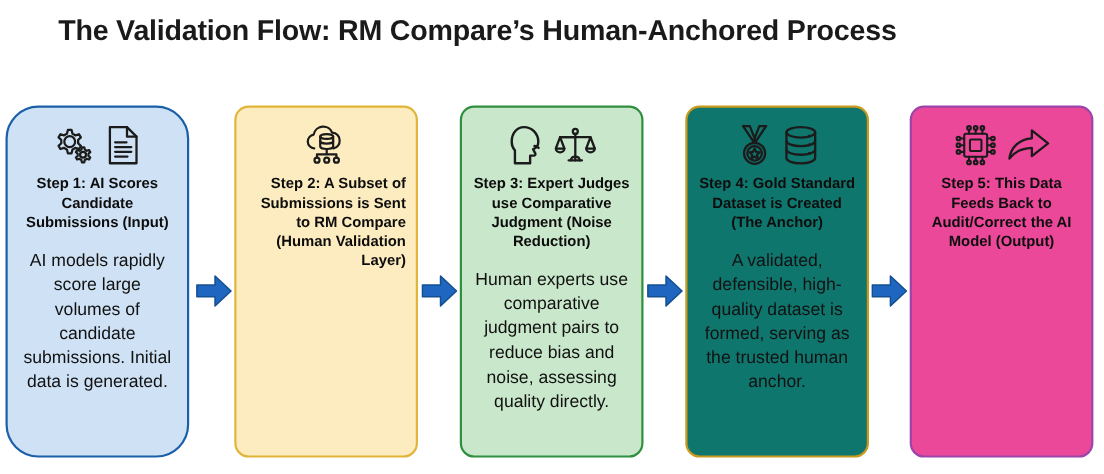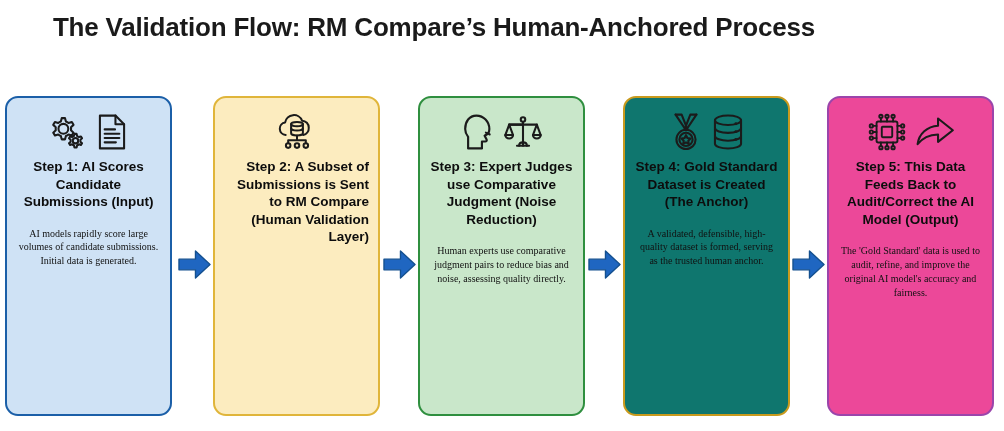--- a/index.html
+++ b/index.html
@@ -68,46 +68,45 @@
   .card-heading {
     font-size: 13.5px;
     font-weight: bold;
     line-height: 1.30;
     color: #0d0d0d;
     padding: 0 2px;
   }
 
   .card-body {
     margin-top: 16px;
-    font-size: 10px;
+    font-size: 16px;
     line-height: 1.38;
     color: #111111;
     padding: 0 4px;
-    font-family: Liberation Serif, serif;
   }
 
   .arrow {
     position: absolute;
     top: 152px;
     width: 33px;
     height: 33px;
   }
   .arrow.a0 { left: 173px; }
   .arrow.a1 { left: 378px; }
   .arrow.a2 { left: 583px; }
   .arrow.a3 { left: 787px; }
 </style>
 </head>
 <body style="background: rgb(255, 255, 255);">
 
 <div id="page-title" style="color: rgb(26, 26, 26);">The Validation Flow: RM Compare’s Human-Anchored Process</div>
 
 <div id="flow">
 
-  <div class="card c0" style="background: rgb(207, 226, 245); border-color: rgb(27, 95, 168);">
+  <div class="card c0" style="background: rgb(207, 226, 245); border-color: rgb(27, 95, 168); border-radius: 30px;">
     <div class="icon-row">
       <svg width="38" height="38" viewBox="0 0 48 48">
         <g fill="none" stroke="#1b1b1b" stroke-width="2.6" stroke-linejoin="round">
           <path d="M19 6.5h-4.2l-1.1 4.3a12 12 0 0 0-3.3 1.9L6.2 11.4 4.1 15l3.2 3a12 12 0 0 0 0 3.8l-3.2 3 2.1 3.6 4.2-1.3a12 12 0 0 0 3.3 1.9l1.1 4.3H19l1.1-4.3a12 12 0 0 0 3.3-1.9l4.2 1.3 2.1-3.6-3.2-3a12 12 0 0 0 0-3.8l3.2-3L27.6 11.4l-4.2 1.3a12 12 0 0 0-3.3-1.9z"></path>
           <circle cx="16.9" cy="19.9" r="6.2"></circle>
           <path d="M33.6 26.4h-2.7l-.7 2.8a7.6 7.6 0 0 0-2.1 1.2l-2.7-.8-1.4 2.3 2.1 1.9a7.6 7.6 0 0 0 0 2.4l-2.1 1.9 1.4 2.3 2.7-.8a7.6 7.6 0 0 0 2.1 1.2l.7 2.8h2.7l.7-2.8a7.6 7.6 0 0 0 2.1-1.2l2.7.8 1.4-2.3-2.1-1.9a7.6 7.6 0 0 0 0-2.4l2.1-1.9-1.4-2.3-2.7.8a7.6 7.6 0 0 0-2.1-1.2z"></path>
           <circle cx="32.2" cy="35" r="3.4"></circle>
         </g>
       </svg>
       <svg width="32" height="38" viewBox="0 0 36 44">
@@ -211,21 +210,20 @@
           <circle cx="41" cy="16" r="1.9"></circle>
             <circle cx="41" cy="23" r="1.9"></circle>
             <circle cx="41" cy="30" r="1.9"></circle>
         </g>
       </svg>
       <svg width="40" height="36" viewBox="0 0 46 40">
         <path d="M3 34c1.5-12 11-20.5 23.5-21.2V4.5L43.5 18 26.5 31.4v-8.6C16.5 23.2 8.5 26.8 3 34z" fill="none" stroke="#1b1b1b" stroke-width="2.4" stroke-linejoin="round"></path>
       </svg>
     </div>
     <div class="card-heading">Step 5: This Data Feeds Back to Audit/Correct the AI Model (Output)</div>
-    <div class="card-body">The 'Gold Standard' data is used to audit, refine, and improve the original AI model's accuracy and fairness.</div>
   </div>
 
   <svg class="arrow a0" viewBox="0 0 34 34">
     <path d="M1 11.5h17V3l15 14-15 14v-8.5H1z" fill="#1f66c1" stroke="#14508f" stroke-width="1.4" stroke-linejoin="round"></path>
   </svg>
   <svg class="arrow a1" viewBox="0 0 34 34">
     <path d="M1 11.5h17V3l15 14-15 14v-8.5H1z" fill="#1f66c1" stroke="#14508f" stroke-width="1.4" stroke-linejoin="round"></path>
   </svg>
   <svg class="arrow a2" viewBox="0 0 34 34">
     <path d="M1 11.5h17V3l15 14-15 14v-8.5H1z" fill="#1f66c1" stroke="#14508f" stroke-width="1.4" stroke-linejoin="round"></path>

